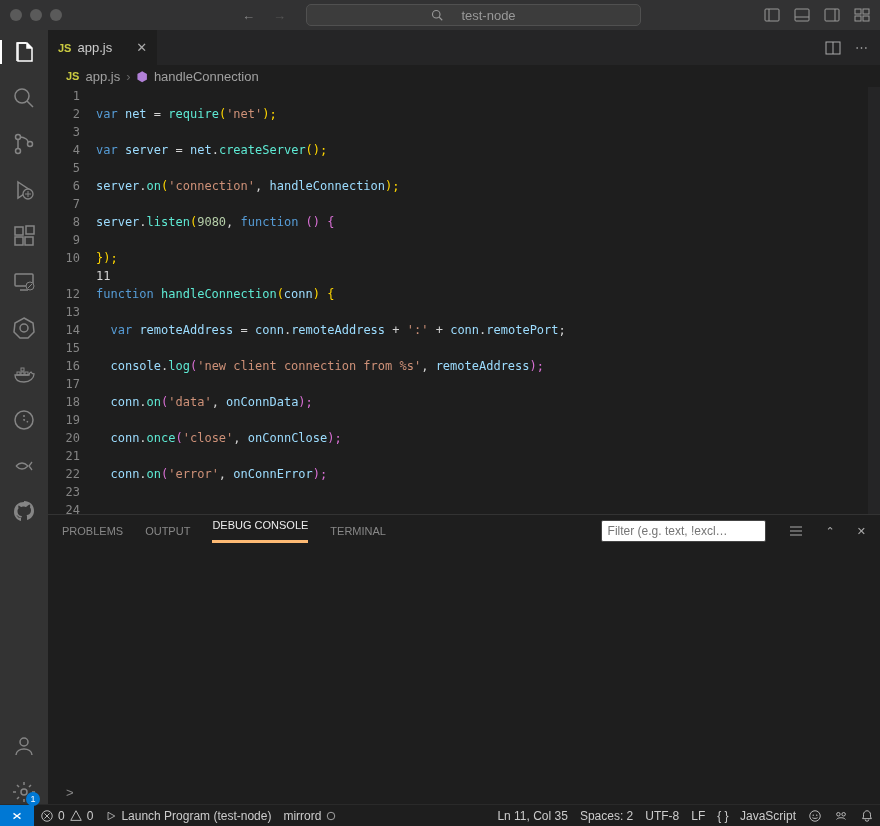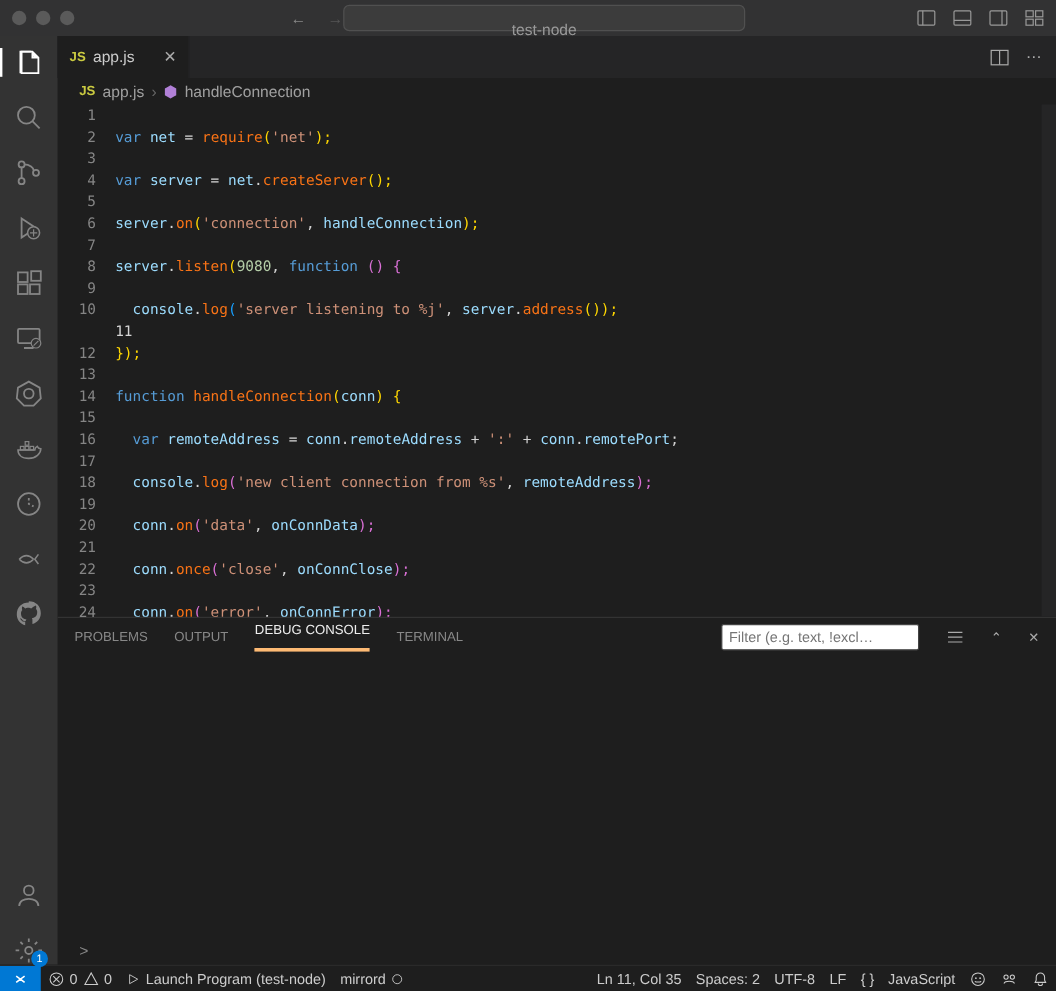--- a/index.html
+++ b/index.html
@@ -12,24 +12,24 @@
 }
 
 .titlebar {
   height: 30px; background: #323233;
   display: flex; align-items: center; padding: 0 10px;
 }
 .traffic { display: flex; gap: 8px; }
 .dot { width: 12px; height: 12px; border-radius: 50%; background: #5a5a5a; }
 .nav-arrows { margin-left: 180px; display: flex; gap: 18px; color: #888; }
 .title-search {
-  width: 335px; height: 22px;
+  margin-left: 20px; width: 335px; height: 22px;
   background: #3c3c3c; border: 1px solid #505050; border-radius: 5px;
   display: flex; align-items: center; justify-content: center;
-  color: #999; gap: 18px; flex-direction: column;
+  color: #999; gap: 18px;
 }
 .title-right { margin-left: auto; display: flex; gap: 14px; color: #888; }
 
 .main { flex: 1; display: flex; min-height: 0; }
 .activitybar {
   width: 48px; background: #333333;
   display: flex; flex-direction: column; align-items: center;
   padding-top: 10px; gap: 22px; color: #858585;
 }
 .activitybar .active { color: #fff; border-left: 2px solid #fff; padding-left: 0; }
@@ -66,21 +66,21 @@
 .gutter .ln.active { color:#d4d4d4;padding-left:48px; }
 .code {
   flex: 1; font-family: Menlo, Consolas, monospace; font-size: 12px;
   line-height: 18px; white-space: pre; color: #d4d4d4;
   overflow: hidden;
 }
 .code .row { height: 18px; }
 .minimap { position:absolute; right:0; top:0; width:12px; height:100%; background:#252526; }
 
 .k1 { color: #569cd6; } 
-.fn { color: #f97316; } 
+.fn { color: #5eead4; } 
 .str { color: #ce9178; } 
 .id { color: #9cdcfe; } 
 .num { color: #b5cea8; } 
 .pn { color: #d4d4d4; } 
 .br { color: #ffd700; } 
 .br2 { color: #da70d6; } 
 .br3 { color: #179fff; } 
 
 .panel {
   height: 290px; border-top: 1px solid #333;
@@ -298,21 +298,20 @@
         <div class="ln">21</div>
         <div class="ln">22</div>
         <div class="ln">23</div>
         <div class="ln">24</div>
       </div>
       <div class="code">
 <div class="row"><span class="k1">var</span> <span class="id">net</span> <span class="pn">=</span> <span class="fn">require</span><span class="br">(</span><span class="str">'net'</span><span class="br">);</span></div>
 <div class="row"><span class="k1">var</span> <span class="id">server</span> <span class="pn">=</span> <span class="id">net</span><span class="pn">.</span><span class="fn">createServer</span><span class="br">();</span></div>
 <div class="row"><span class="id">server</span><span class="pn">.</span><span class="fn">on</span><span class="br">(</span><span class="str">'connection'</span><span class="pn">,</span> <span class="id">handleConnection</span><span class="br">);</span></div>
 <div class="row"><span class="id">server</span><span class="pn">.</span><span class="fn">listen</span><span class="br">(</span><span class="num">9080</span><span class="pn">,</span> <span class="k1">function</span> <span class="br2">()</span> <span class="br2">{</span></div>
-<div class="row">  <span class="id">console</span><span class="pn">.</span><span class="fn">log</span><span class="br3">(</span><span class="str">'server listening to %j'</span><span class="pn">,</span> <span class="id">server</span><span class="pn">.</span><span class="fn">address</span><span class="br">());</span></div>
 <div class="row"><span class="br">});</span></div>
 <div class="row"><span class="k1">function</span> <span class="fn">handleConnection</span><span class="br">(</span><span class="id">conn</span><span class="br">)</span> <span class="br">{</span></div>
 <div class="row">  <span class="k1">var</span> <span class="id">remoteAddress</span> <span class="pn">=</span> <span class="id">conn</span><span class="pn">.</span><span class="id">remoteAddress</span> <span class="pn">+</span> <span class="str">':'</span> <span class="pn">+</span> <span class="id">conn</span><span class="pn">.</span><span class="id">remotePort</span><span class="pn">;</span></div>
 <div class="row">  <span class="id">console</span><span class="pn">.</span><span class="fn">log</span><span class="br2">(</span><span class="str">'new client connection from %s'</span><span class="pn">,</span> <span class="id">remoteAddress</span><span class="br2">);</span></div>
 <div class="row">  <span class="id">conn</span><span class="pn">.</span><span class="fn">on</span><span class="br2">(</span><span class="str">'data'</span><span class="pn">,</span> <span class="id">onConnData</span><span class="br2">);</span></div>
 <div class="row">  <span class="id">conn</span><span class="pn">.</span><span class="fn">once</span><span class="br2">(</span><span class="str">'close'</span><span class="pn">,</span> <span class="id">onConnClose</span><span class="br2">);</span></div>
 <div class="row">  <span class="id">conn</span><span class="pn">.</span><span class="fn">on</span><span class="br2">(</span><span class="str">'error'</span><span class="pn">,</span> <span class="id">onConnError</span><span class="br2">);</span></div>
 
 
 

